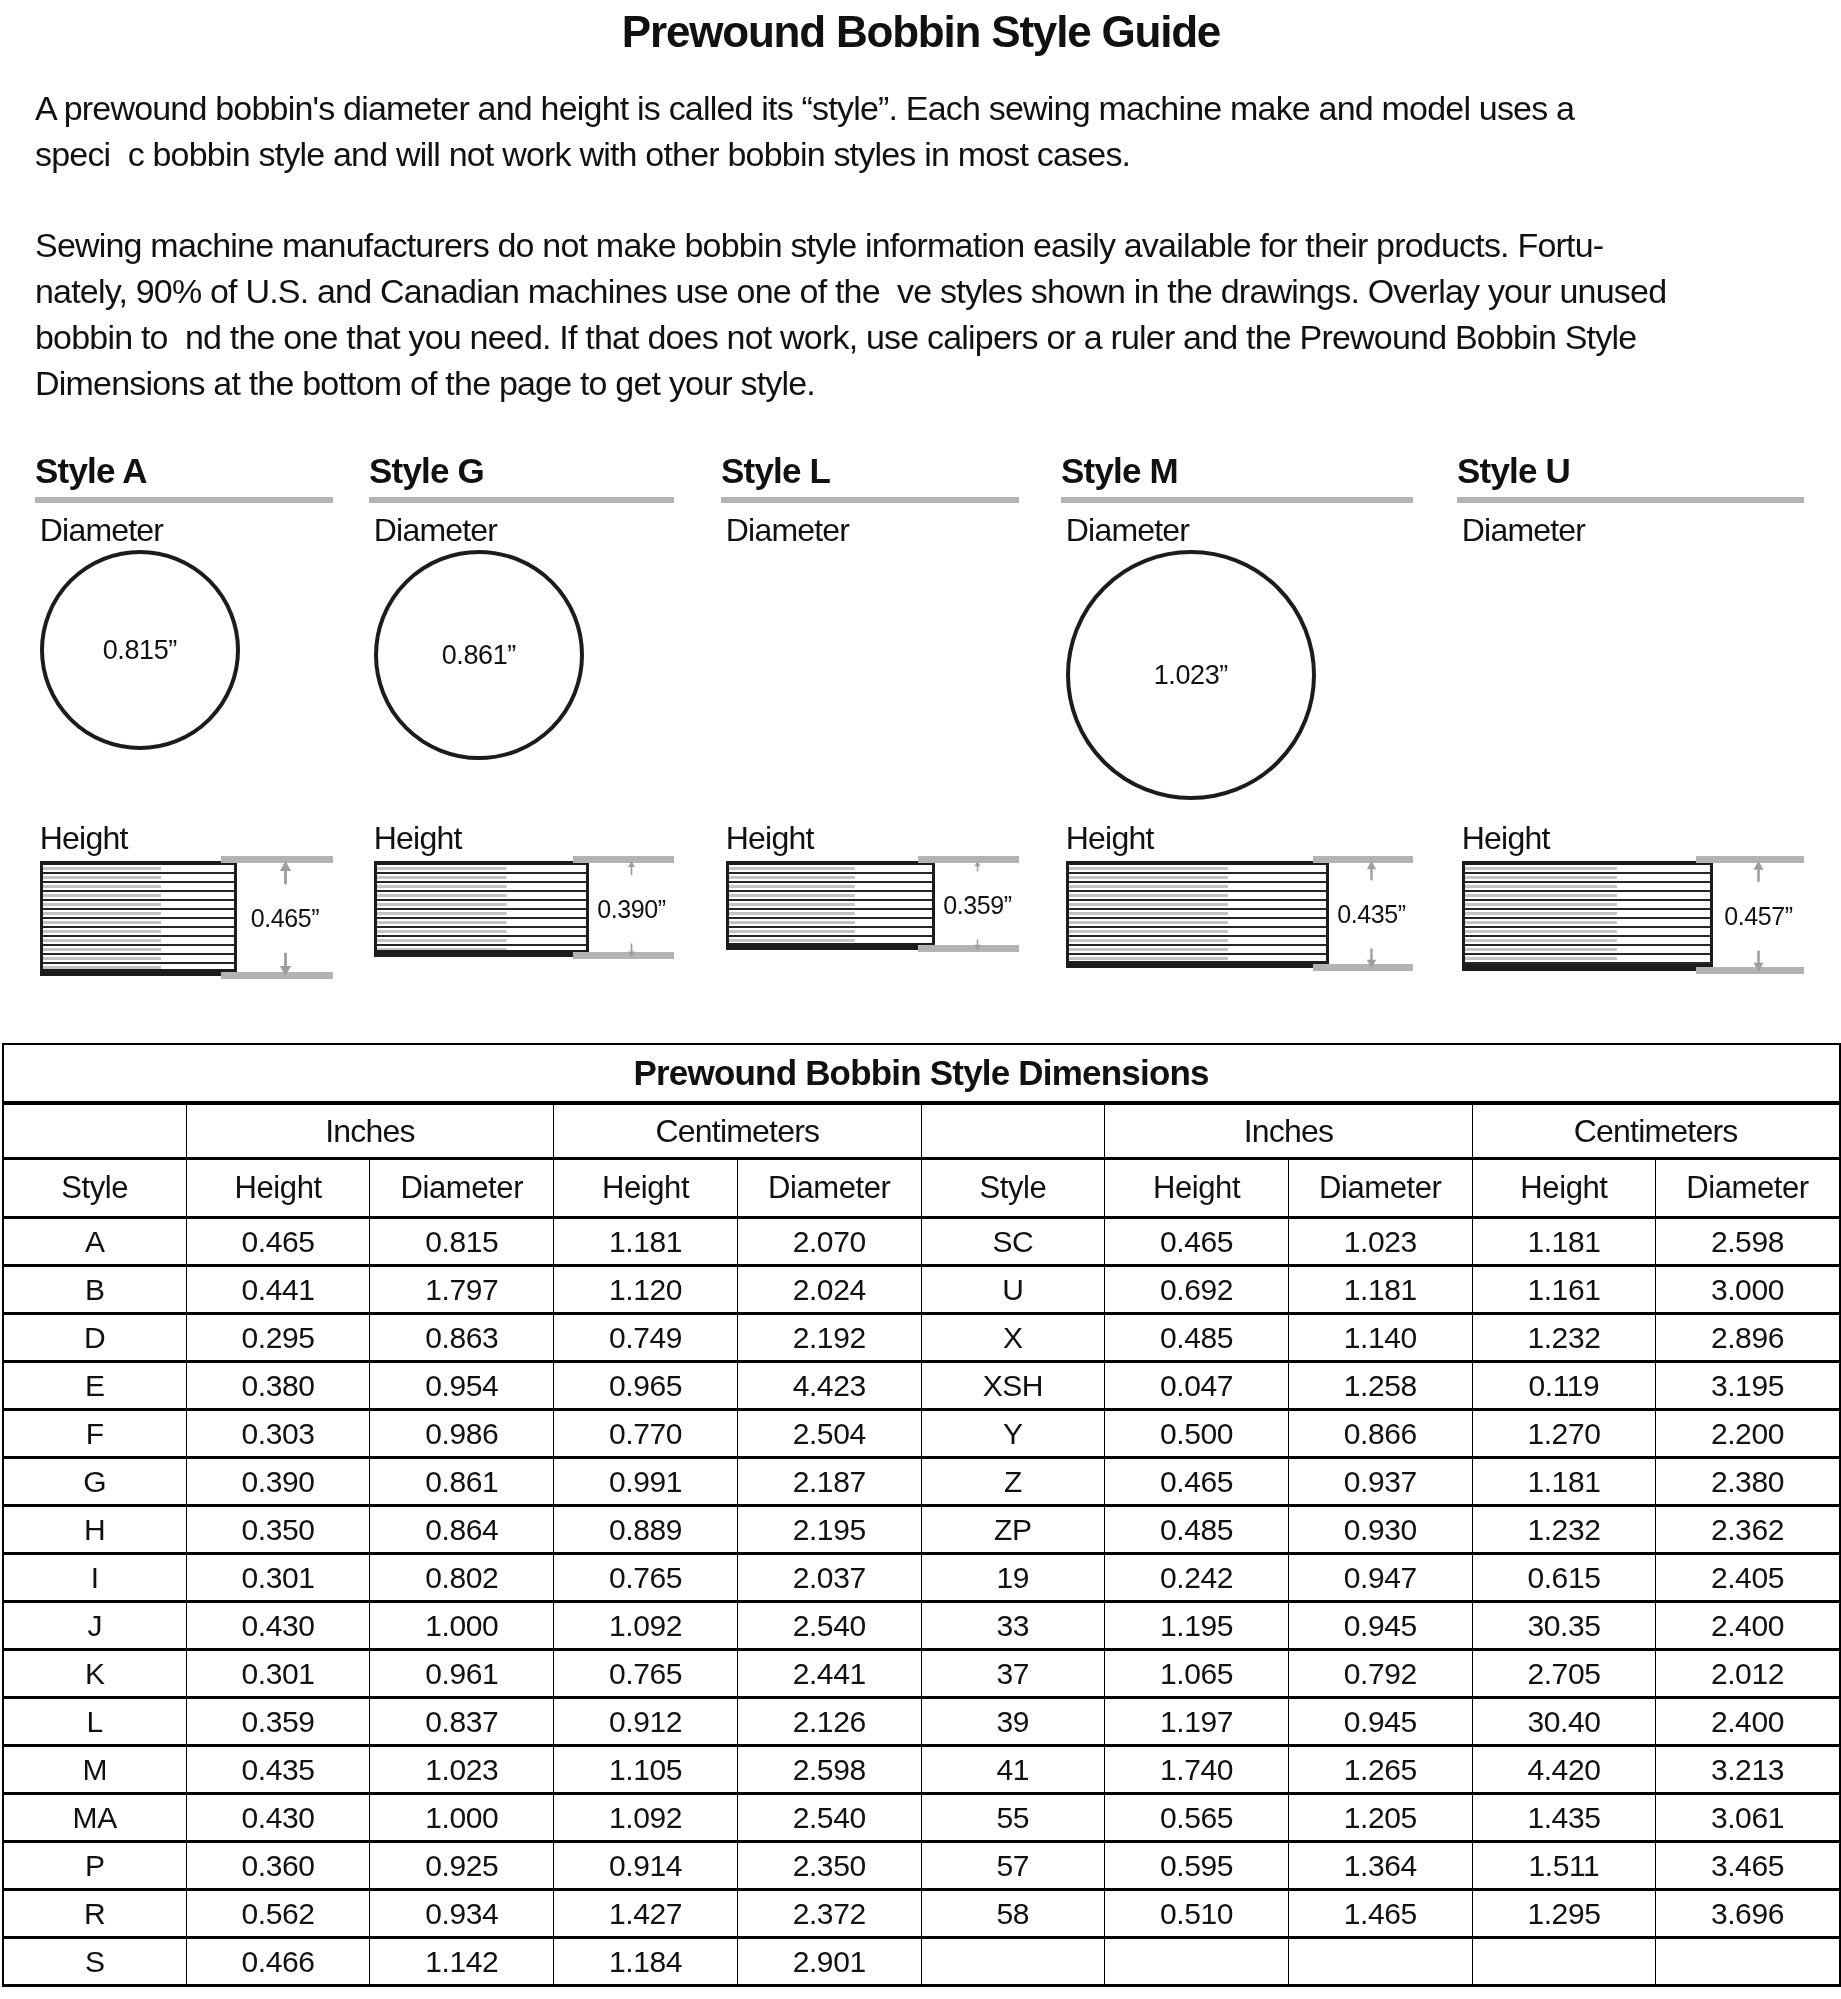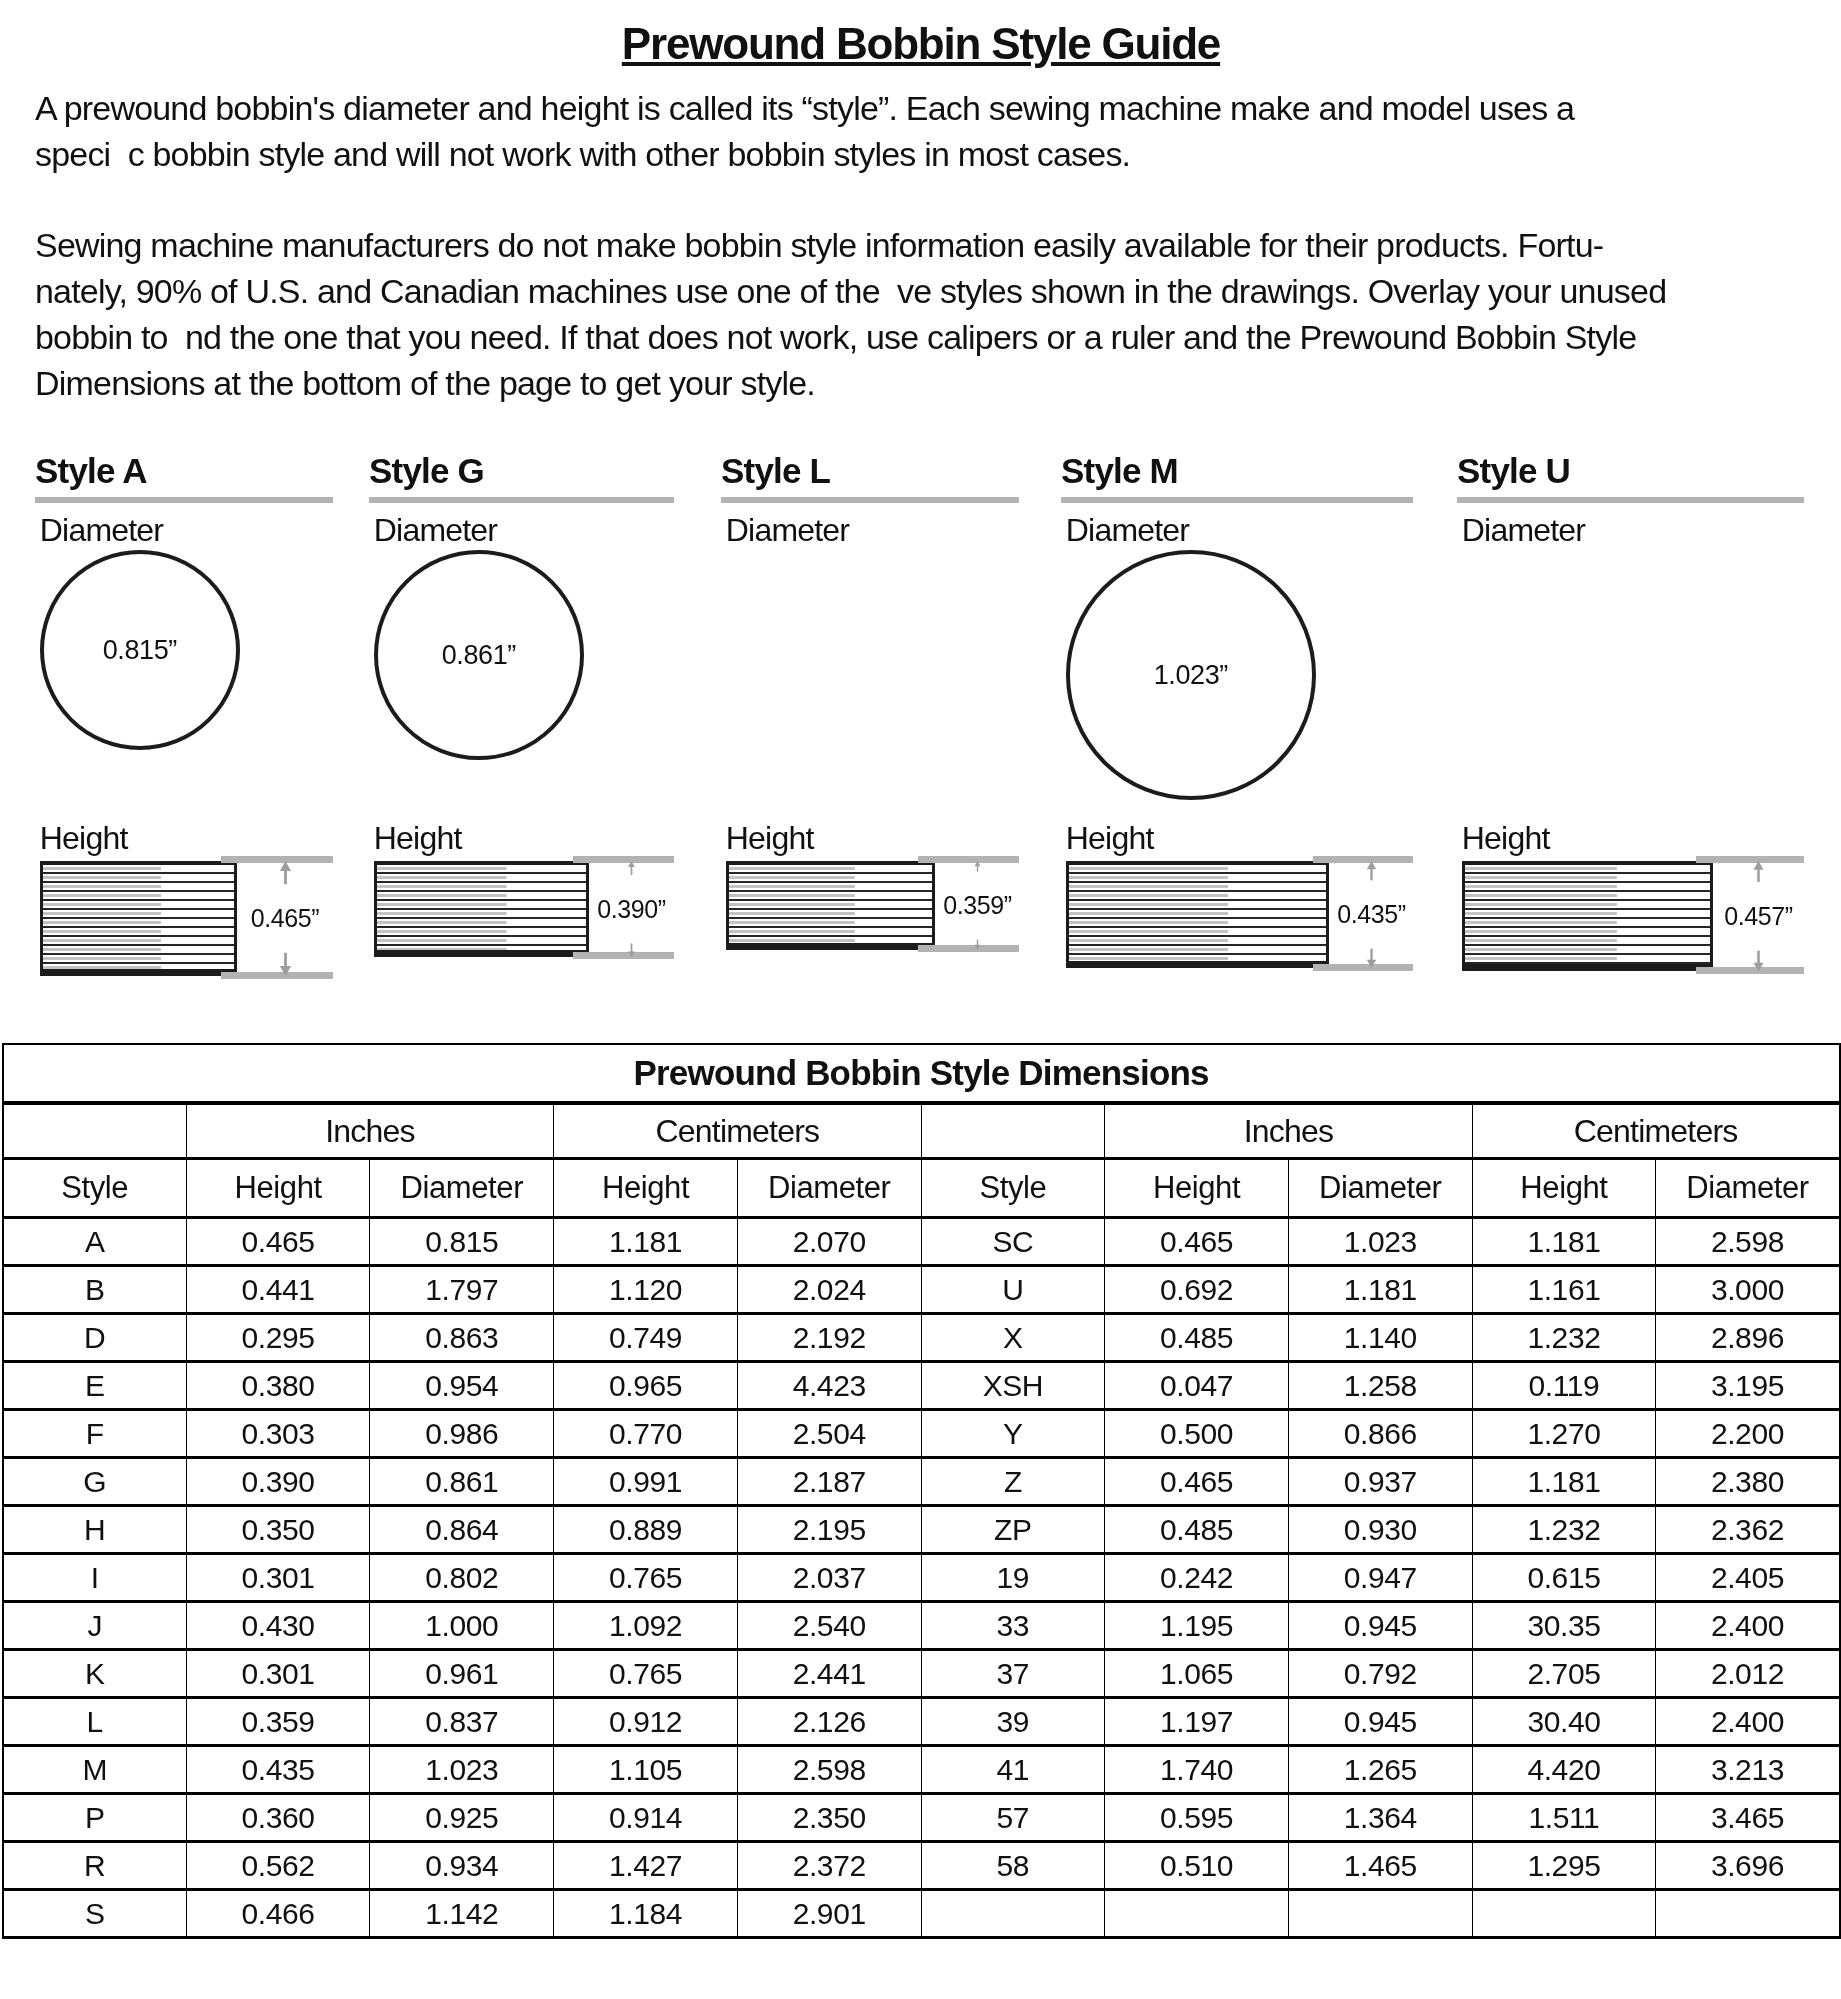--- a/index.html
+++ b/index.html
@@ -2,22 +2,22 @@
 <html style="font-size:13px"><head>
 <meta charset="utf-8">
 <style>
   html,body{margin:0;padding:0}
   body{
     width:1842px;height:1999px;position:relative;background:#ffffff;
     font-family:"Liberation Sans",sans-serif;color:#111;overflow:hidden;
   }
   
   .page-title{
-    position:absolute;top:19px;left:0;width:100%;margin:0;text-align:center;
-    font-size:44px;font-weight:bold;letter-spacing:-1.2px;text-decoration:underline;
+    position:absolute;top:7px;left:0;width:100%;margin:0;text-align:center;
+    font-size:44px;font-weight:bold;letter-spacing:-1.2px;
   }
   .para{position:absolute;left:35px;margin:0;font-size:34px;letter-spacing:-0.8px;line-height:46px}
   .para .line{display:block;white-space:pre}
   .p1{top:85px}
   .p2{top:222px}
 
   
   .diagrams{position:absolute;left:0;top:451px;width:1842px;height:592px}
   .style-col{position:absolute;top:0;height:100%}
   .col-a{left:35px;width:298px}
@@ -405,20 +405,32 @@
         <td>1.023</td>
         <td>1.105</td>
         <td>2.598</td>
         <td>41</td>
         <td>1.740</td>
         <td>1.265</td>
         <td>4.420</td>
         <td>3.213</td>
       </tr>
       <tr>
+        <td>MA</td>
+        <td>0.430</td>
+        <td>1.000</td>
+        <td>1.092</td>
+        <td>2.540</td>
+        <td>55</td>
+        <td>0.565</td>
+        <td>1.205</td>
+        <td>1.435</td>
+        <td>3.061</td>
+      </tr>
+      <tr>
         <td>P</td>
         <td>0.360</td>
         <td>0.925</td>
         <td>0.914</td>
         <td>2.350</td>
         <td>57</td>
         <td>0.595</td>
         <td>1.364</td>
         <td>1.511</td>
         <td>3.465</td>

